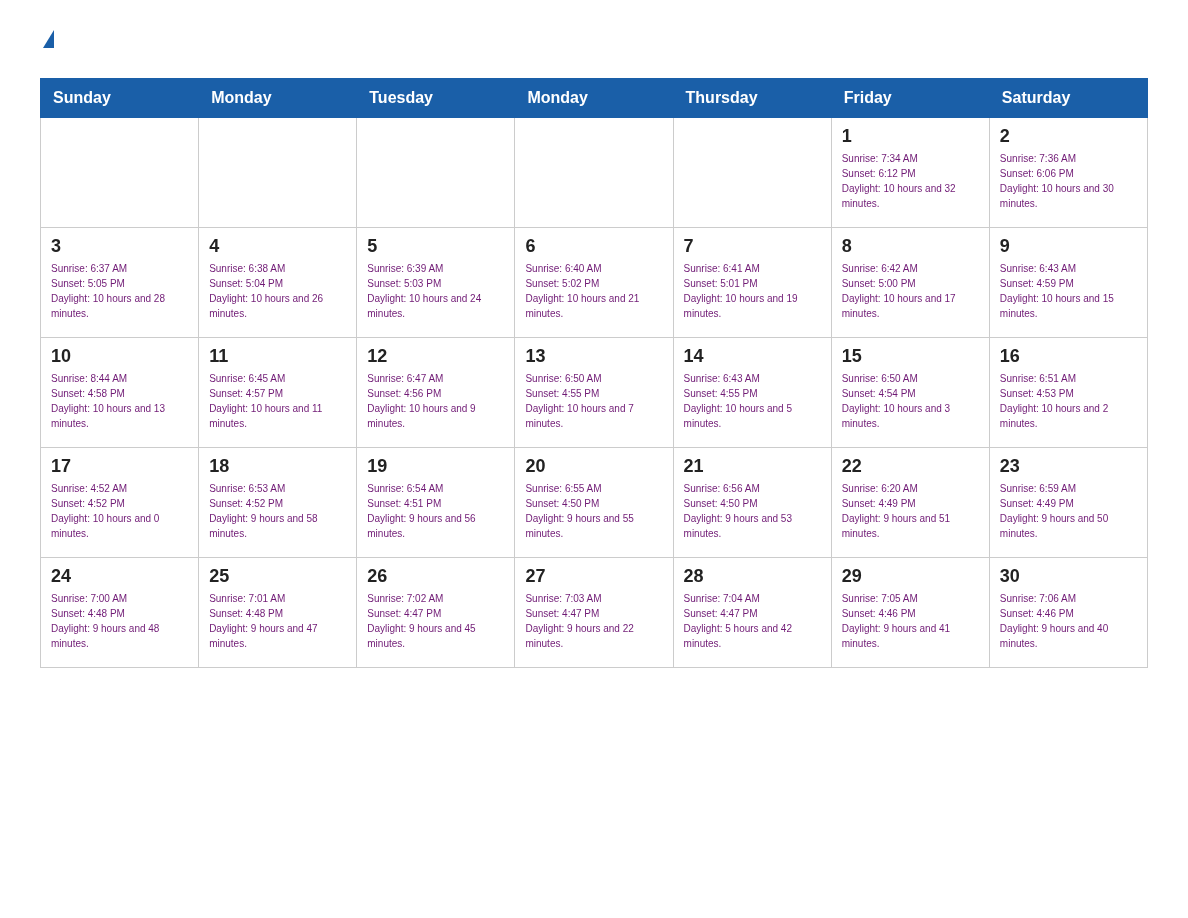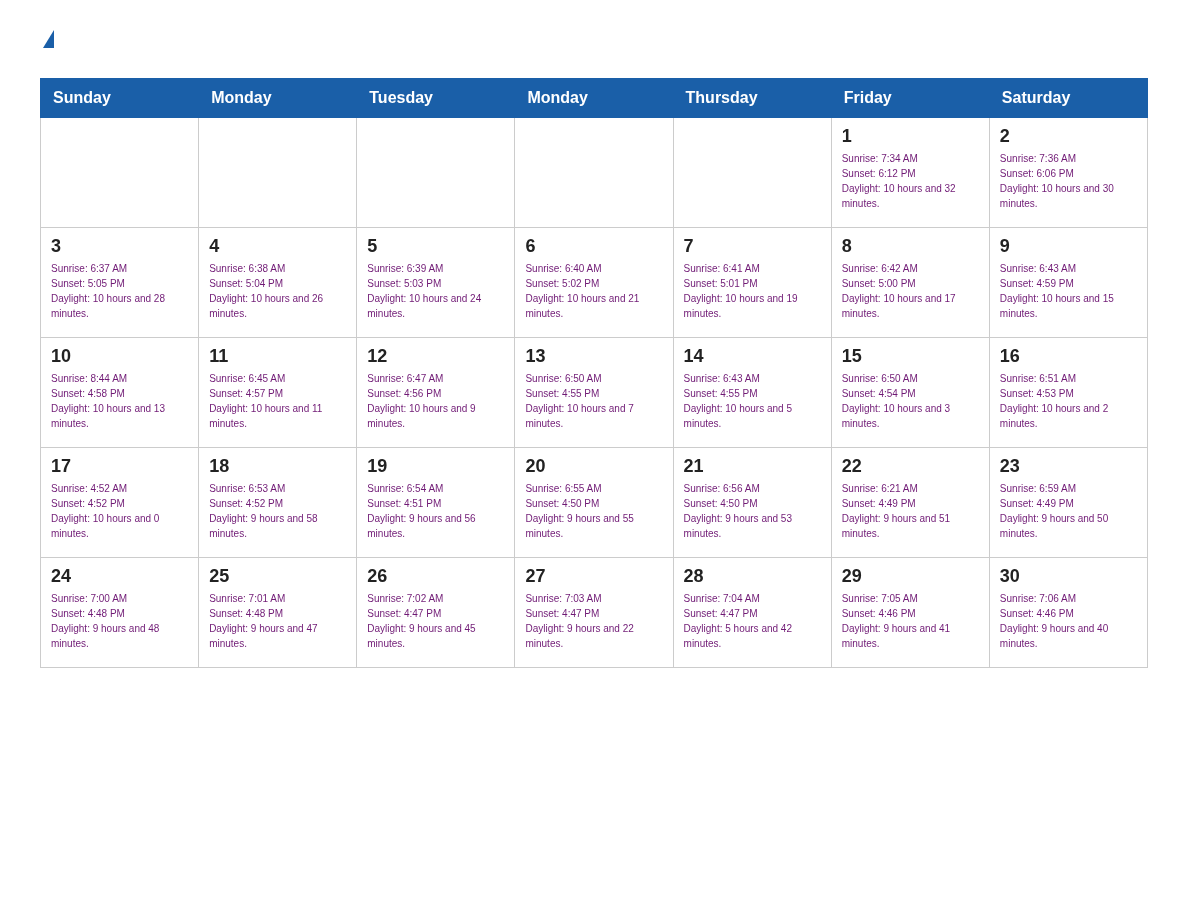--- a/index.html
+++ b/index.html
@@ -303,21 +303,21 @@
           <span class="day-number">21</span>
           <div class="day-detail">
             <div>Sunrise: 6:56 AM</div>
             <div>Sunset: 4:50 PM</div>
             <div>Daylight: 9 hours and 53 minutes.</div>
           </div>
         </td>
         <td>
           <span class="day-number">22</span>
           <div class="day-detail">
-            <div>Sunrise: 6:21 AM</div>
+            <div>Sunrise: 6:20 AM</div>
             <div>Sunset: 4:49 PM</div>
             <div>Daylight: 9 hours and 51 minutes.</div>
           </div>
         </td>
         <td>
           <span class="day-number">23</span>
           <div class="day-detail">
             <div>Sunrise: 6:59 AM</div>
             <div>Sunset: 4:49 PM</div>
             <div>Daylight: 9 hours and 50 minutes.</div>

